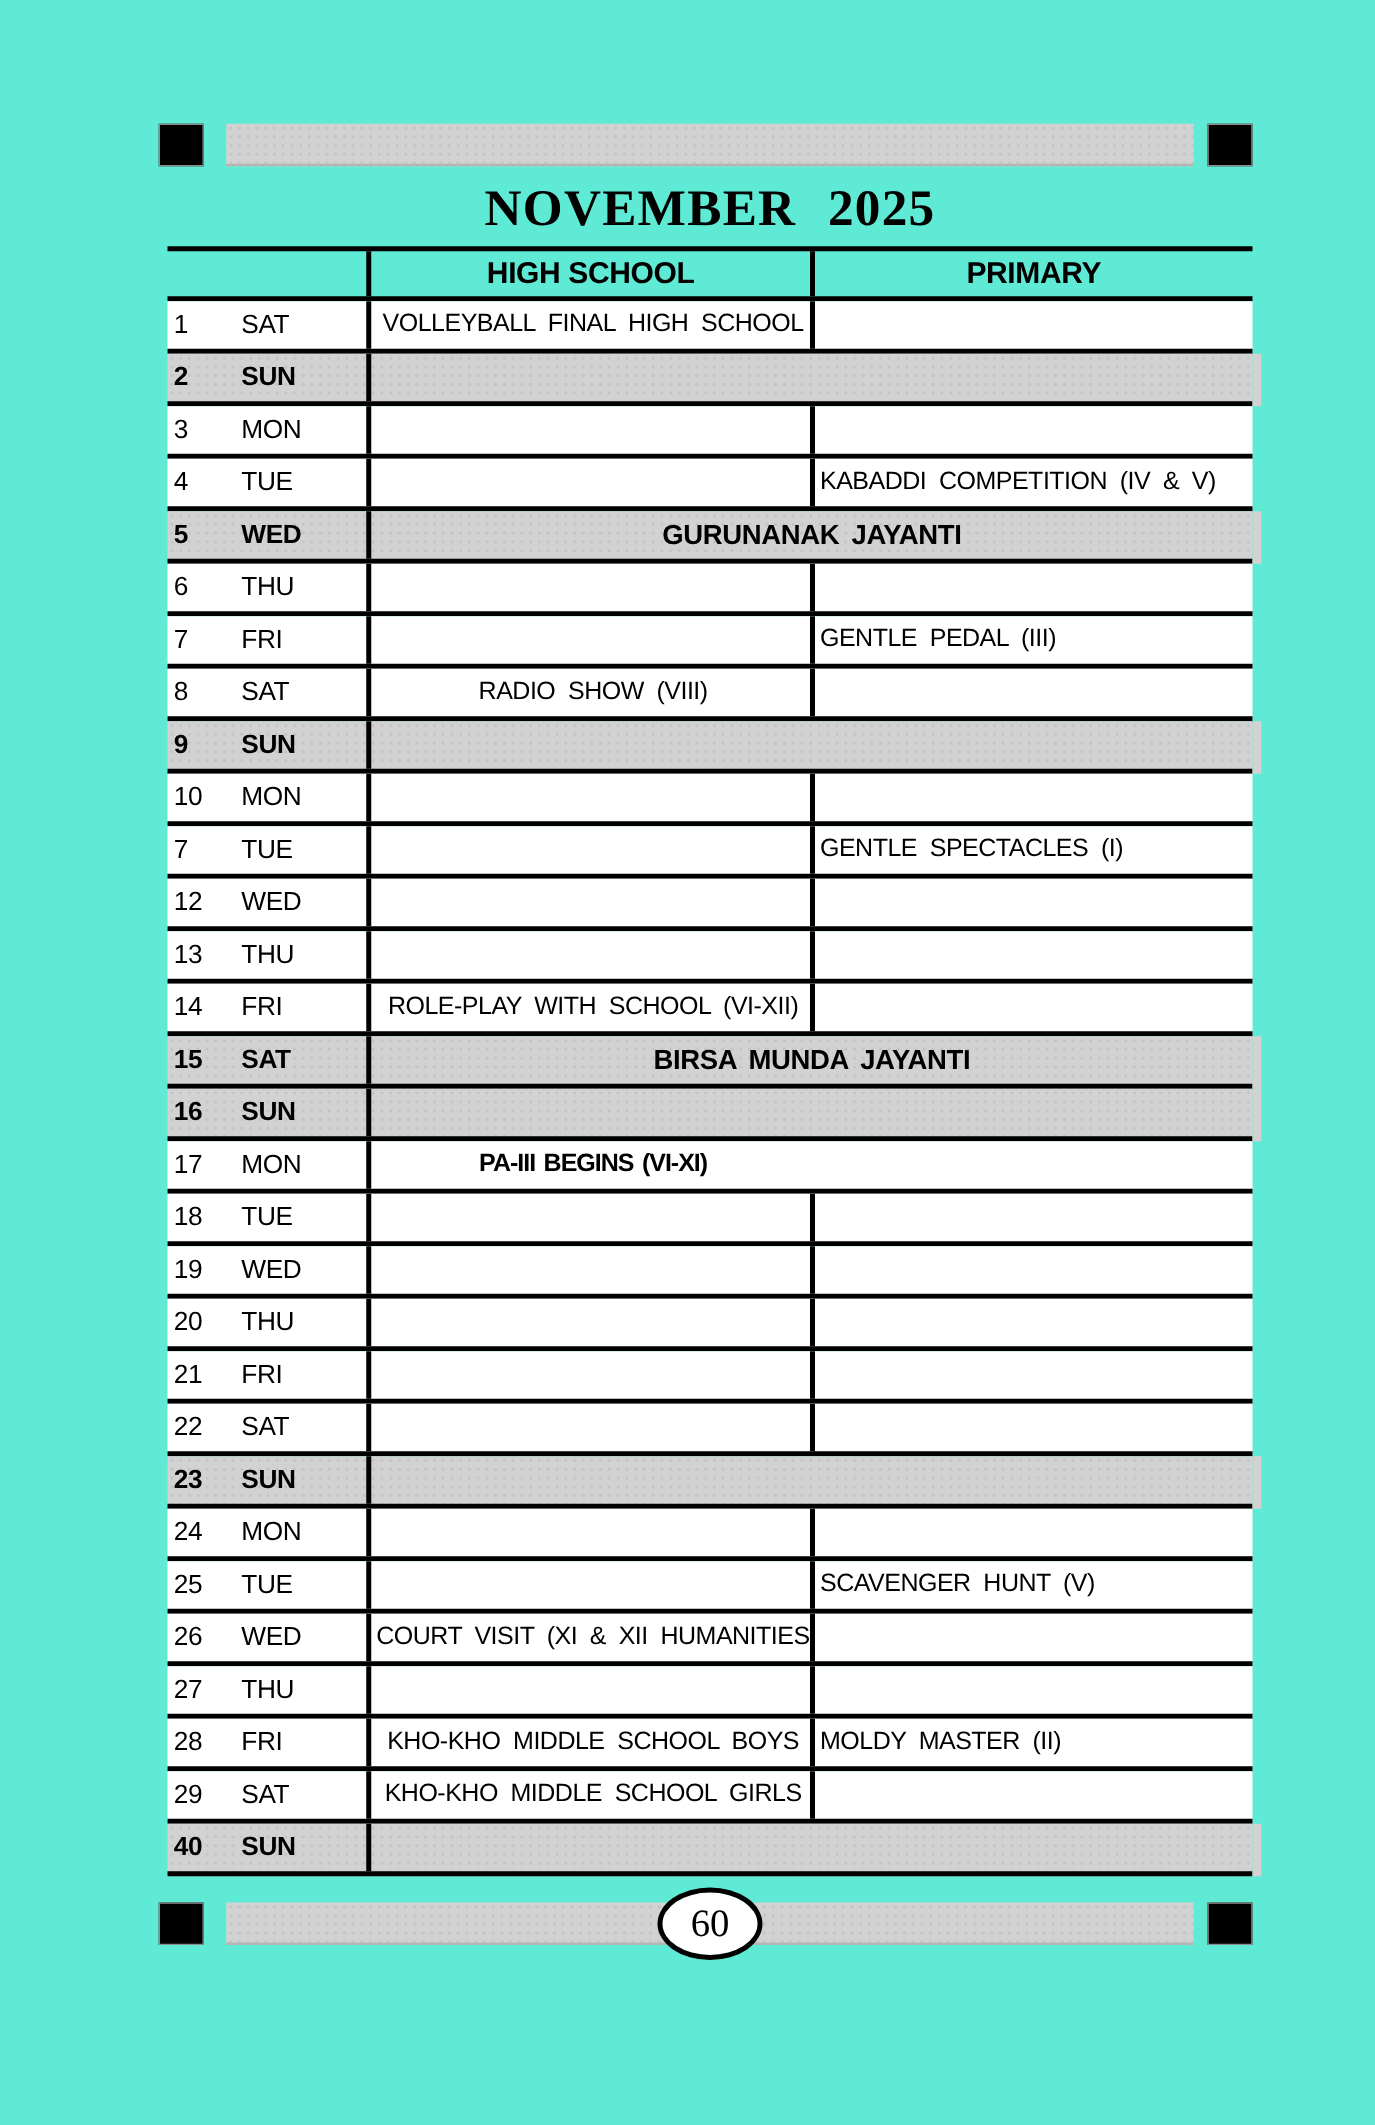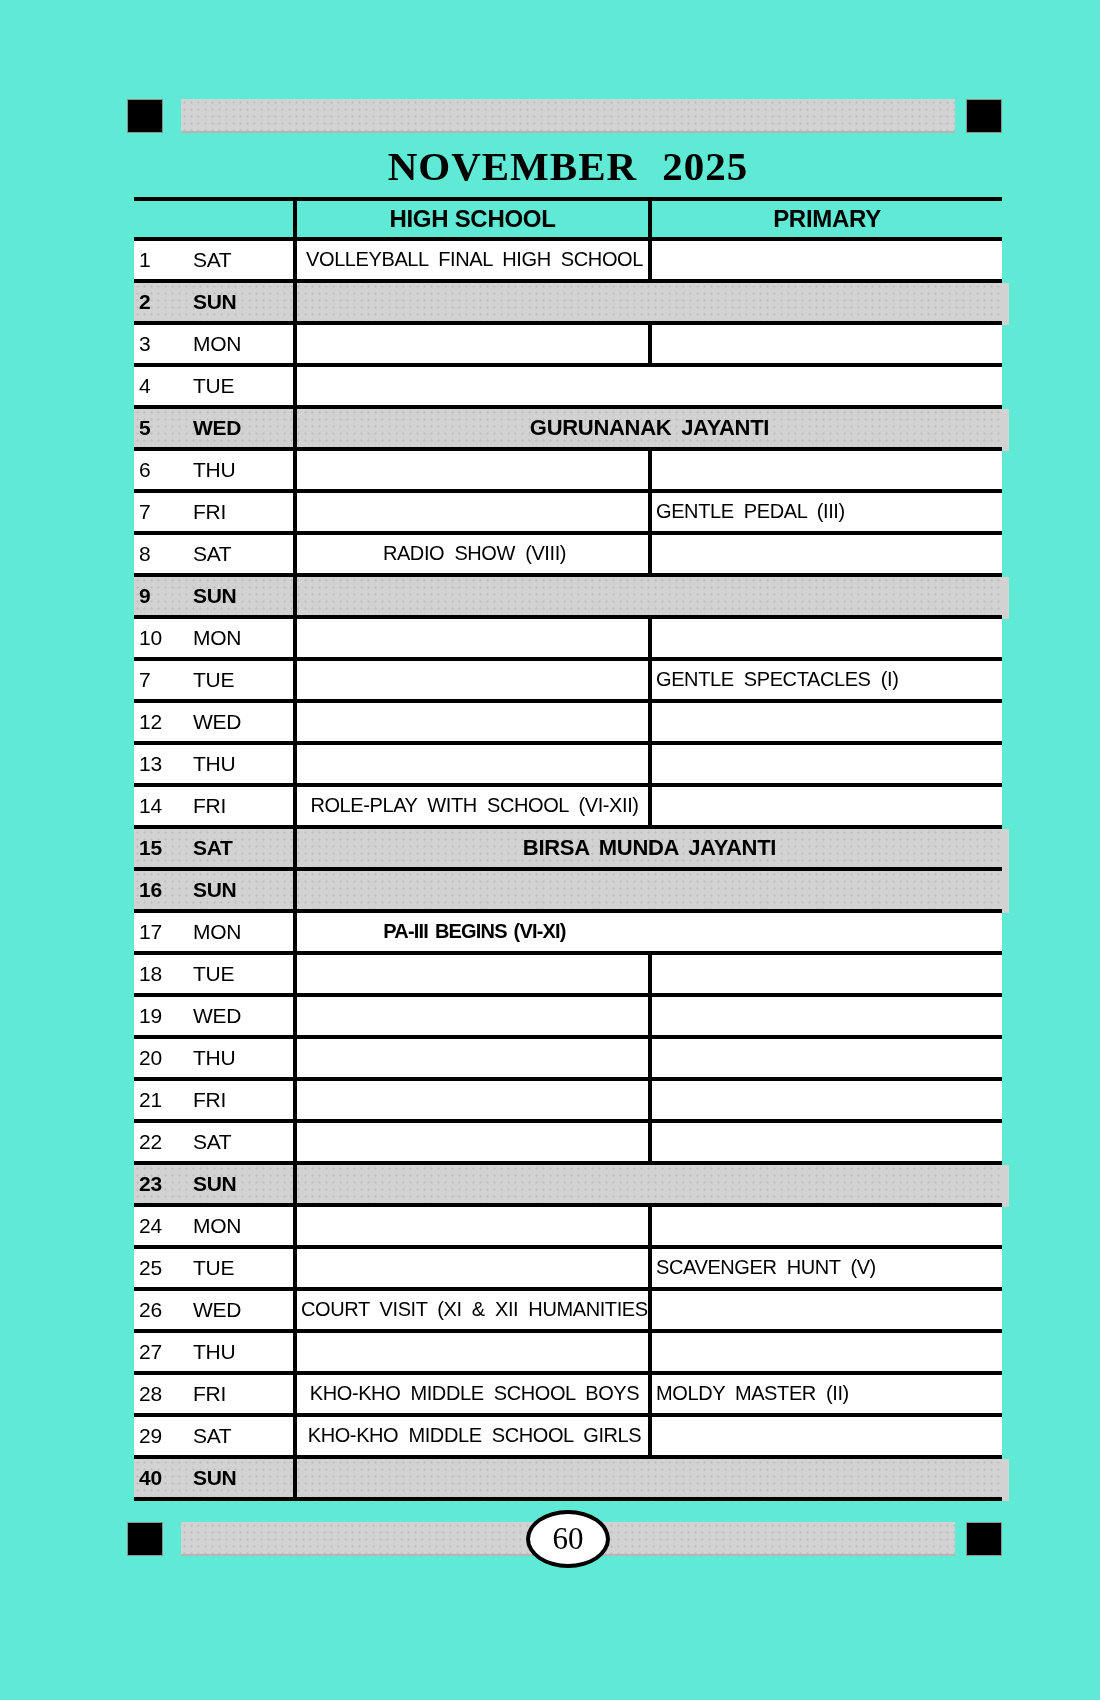--- a/index.html
+++ b/index.html
@@ -85,20 +85,21 @@
           </div>
           <div class="c2"></div>
           <div class="c3"></div>
         </div>
         <div class="row ">
           <div class="c1">
             <span class="num">4</span>
             <span class="day">TUE</span>
           </div>
           <div class="c2"></div>
+          <div class="c3">KABADDI COMPETITION (IV &amp; V)</div>
         </div>
         <div class="row gray">
           <div class="c1">
             <span class="num">5</span>
             <span class="day">WED</span>
           </div>
           <div class="merged">GURUNANAK JAYANTI</div>
         </div>
         <div class="row ">
           <div class="c1">

